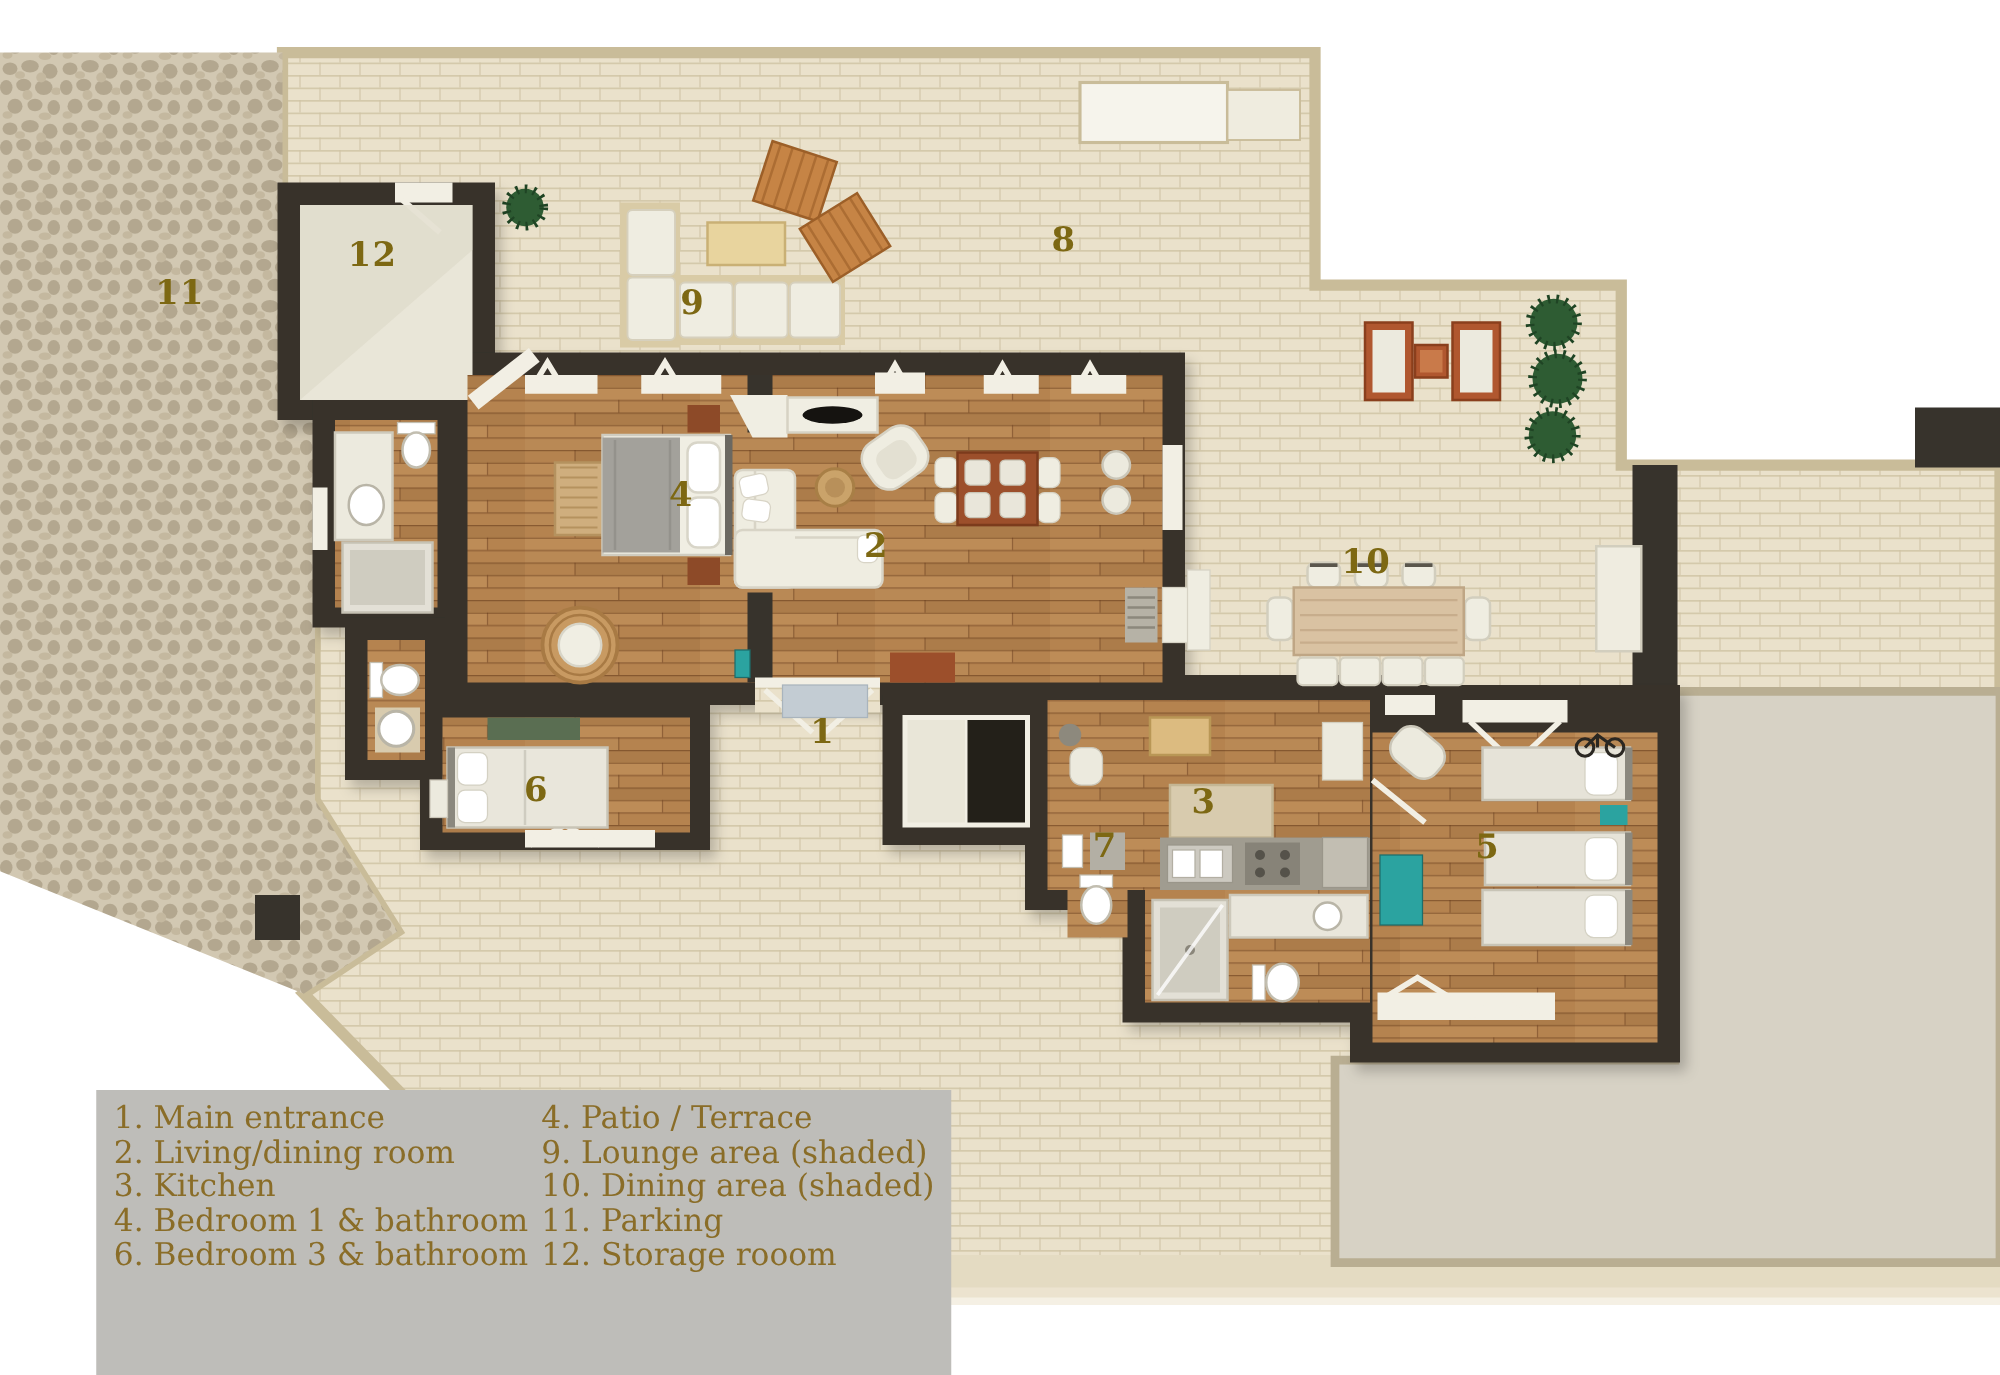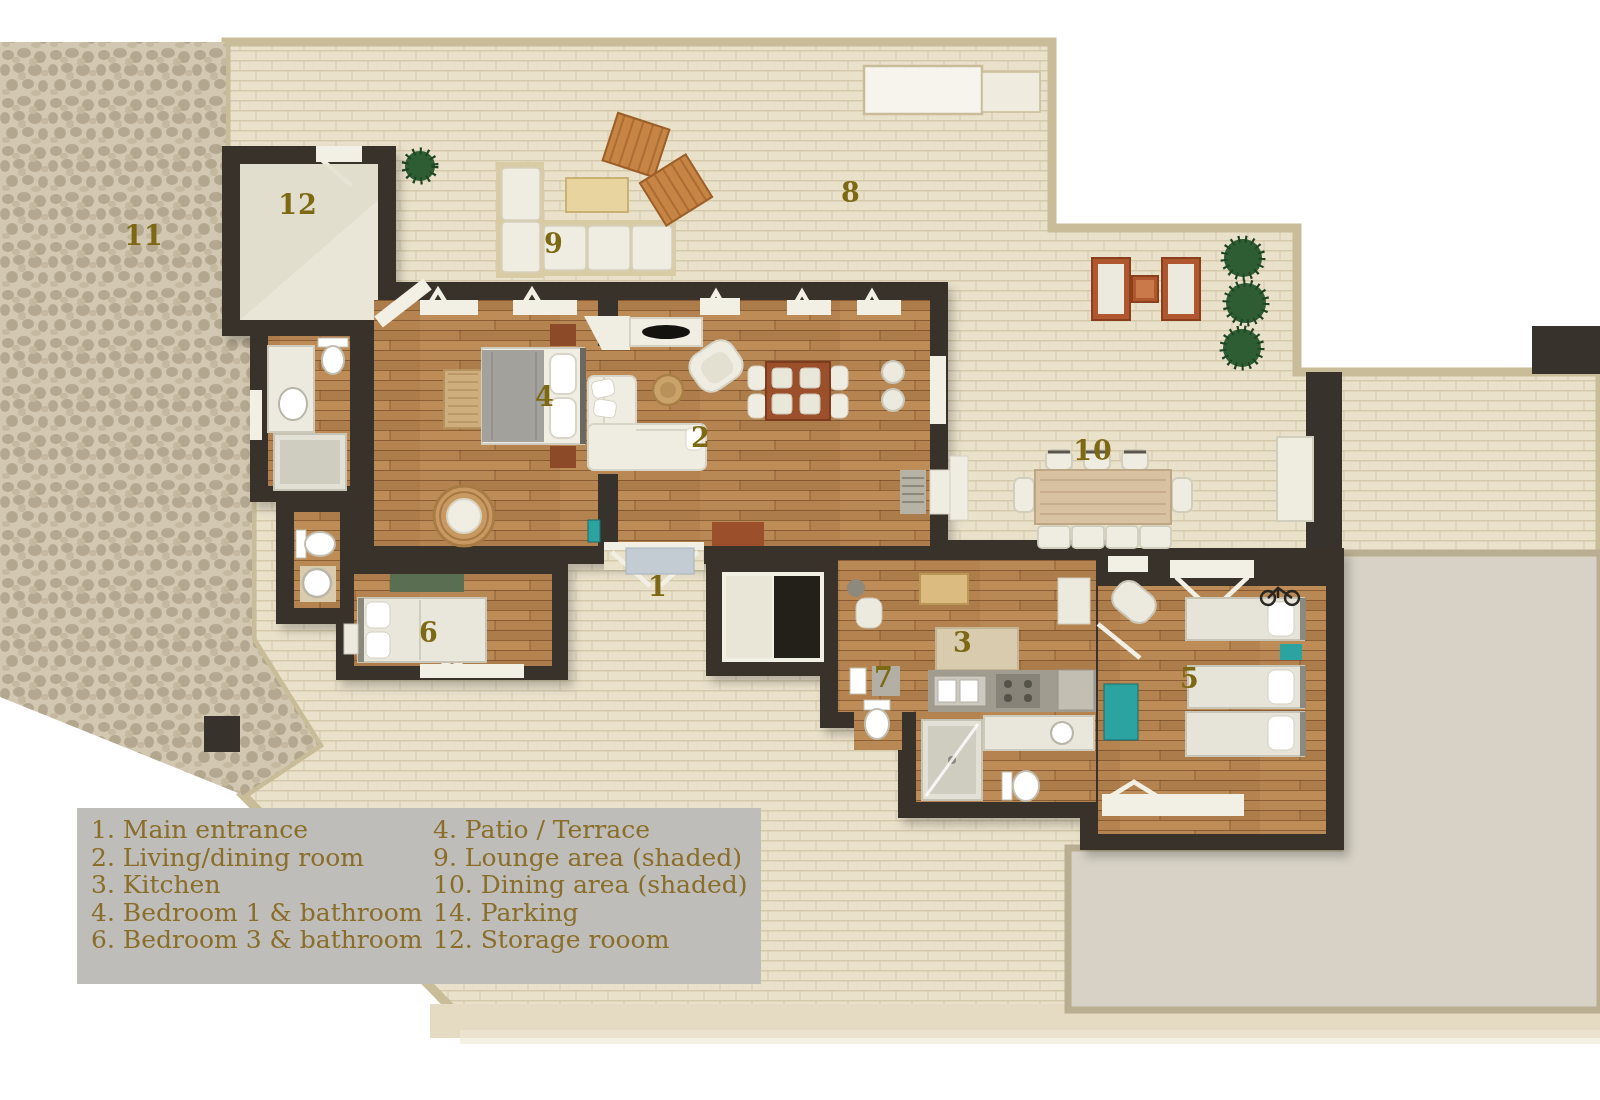--- a/index.html
+++ b/index.html
@@ -5,21 +5,21 @@
   html,body{margin:0;padding:0;background:#ffffff;}
   body{width:1600px;height:1100px;font-family:"DejaVu Serif","Liberation Serif",serif;}
   .stage{position:relative;width:1600px;height:1100px;overflow:hidden;background:#ffffff;}
   .stage svg{position:absolute;left:0;top:0;}
   .room-num{
     position:absolute;transform:translate(-50%,-50%);
     font-weight:bold;font-size:27px;color:#7d6813;letter-spacing:1px;
     font-family:"DejaVu Serif","Liberation Serif",serif;
   }
   .legend{
-    position:absolute;left:77px;top:808px;width:684px;height:176px;
+    position:absolute;left:77px;top:872px;width:684px;height:228px;
     background:#bebdb9;box-sizing:border-box;padding:8px 0 0 14px;
     display:flex;gap:6px;
   }
   .legend .col{display:flex;flex-direction:column;}
   .legend .col-left{width:336px;}
   .legend-item{
     font-size:25px;line-height:27.5px;color:#8a6d28;white-space:nowrap;
     font-family:"DejaVu Serif","Liberation Serif",serif;
   }
 </style>
@@ -397,17 +397,17 @@
         <div class="legend-item">1. Main entrance</div>
         <div class="legend-item">2. Living/dining room</div>
         <div class="legend-item">3. Kitchen</div>
         <div class="legend-item">4. Bedroom 1 &amp; bathroom</div>
         <div class="legend-item">6. Bedroom 3 &amp; bathroom</div>
       </div>
   <div class="col" id="legend-right">
         <div class="legend-item">4. Patio / Terrace</div>
         <div class="legend-item">9. Lounge area (shaded)</div>
         <div class="legend-item">10. Dining area (shaded)</div>
-        <div class="legend-item">14. Parking</div>
+        <div class="legend-item">11. Parking</div>
         <div class="legend-item">12. Storage rooom</div>
       </div>
 </div>
 </div>
 
 </body></html>

